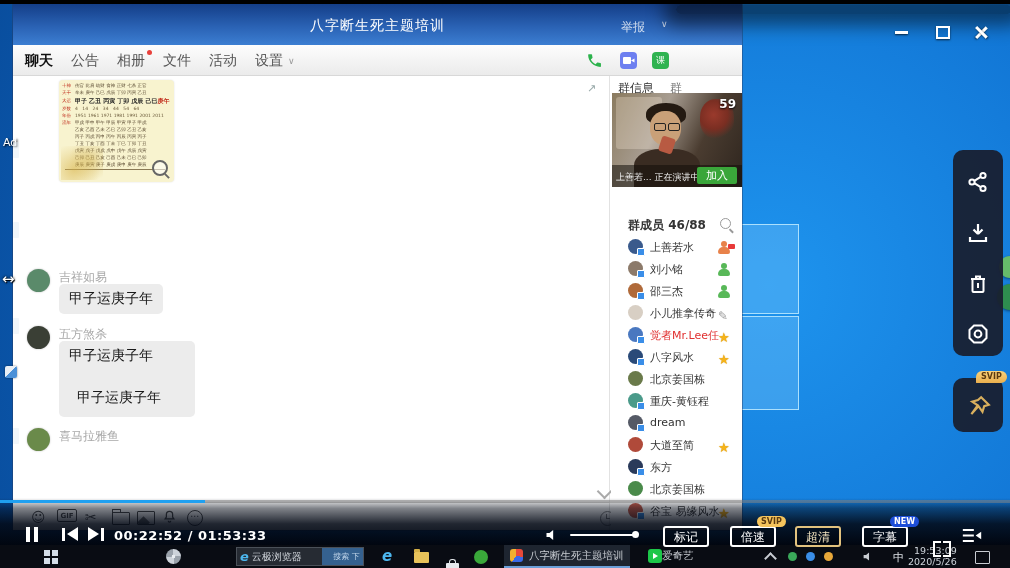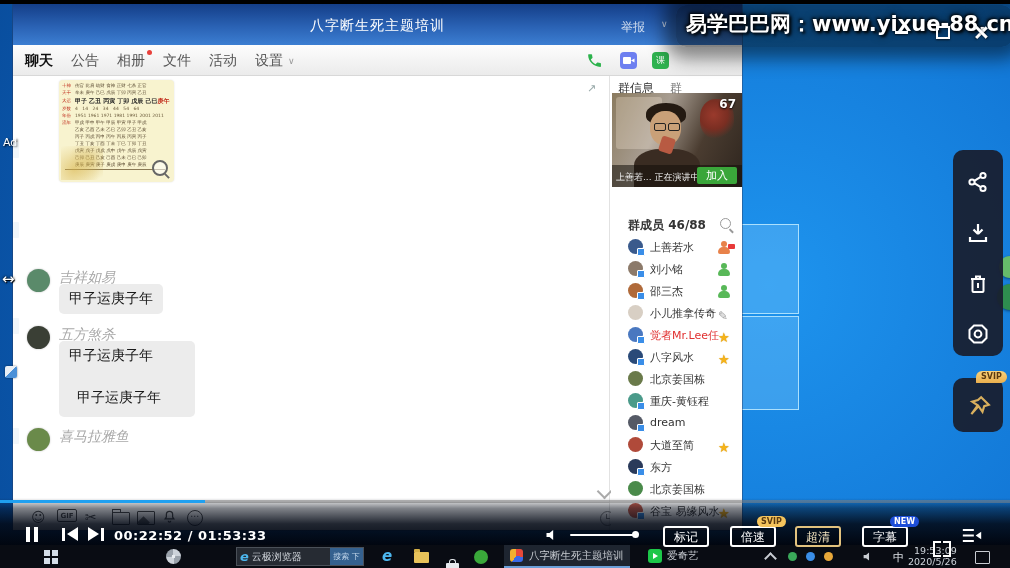--- a/index.html
+++ b/index.html
@@ -41,21 +41,21 @@
   .b-red{color:#c02818;font-size:6px;font-weight:bold;}
   .b-num .b-text{color:#6a5a3a;}
   .b-line{border-top:1px solid #8a7a55;width:100px;}
   .flourish{left:2px;bottom:2px;width:42px;height:34px;
     background:radial-gradient(circle at 30% 70%,#d8b44a99 0%,#d8b44a33 45%,transparent 70%),
                radial-gradient(circle at 70% 40%,#c8a43a66 0%,transparent 60%);}
   .magnifier{right:6px;bottom:6px;width:12px;height:12px;border:2px solid #666;border-radius:50%;background:rgba(255,255,255,.55);}
   .magnifier::after{content:"";position:absolute;right:-4px;bottom:-3px;width:6px;height:2px;background:#666;transform:rotate(45deg);}
   
   .msg-av{width:23px;height:23px;border-radius:50%;box-shadow:0 0 2px #0004;}
-  .msg-name{color:#a8a8a8;font-size:14px;font-style:italic;}
+  .msg-name{color:#a8a8a8;font-size:12px;}
   .bubble{background:#ececec;border-radius:5px;padding:6px 10px;font-size:14px;color:#1a1a1a;}
   .scroll-chev{width:9px;height:9px;border-right:2px solid #aaa;border-bottom:2px solid #aaa;transform:rotate(45deg);}
   .chat-divider{left:0;top:426px;width:595px;height:1px;background:#e5e5e5;}
   
   .tb-ico{top:433px;width:17px;height:16px;color:#4d4d4d;}
   .smiley{font-size:14px;line-height:16px;}
   .gif-box{border:1.2px solid #4d4d4d;border-radius:2px;font-size:7px;font-weight:bold;line-height:13px;text-align:center;width:20px;height:13px;box-sizing:border-box;}
   .scissors{font-size:14px;line-height:16px;}
   .folder-ico{width:16px;height:11px;border:1.4px solid #4d4d4d;border-radius:1px;margin-top:3px;position:relative;}
   .folder-ico::before{content:"";position:absolute;left:-1px;top:-4px;width:7px;height:3px;border:1.4px solid #4d4d4d;border-bottom:none;border-radius:1px 1px 0 0;}
@@ -146,21 +146,21 @@
   
   #taskbar{left:0;top:545px;width:1010px;height:23px;background:rgba(9,13,20,.96);z-index:2;}
   .start-grid{display:grid;grid-template-columns:6px 6px;grid-template-rows:6px 6px;gap:1.5px;}
   .start-grid i{background:#d4dde8;}
   .fan{width:15px;height:15px;background:
     radial-gradient(circle at 50% 50%, #e8ecf0 18%, transparent 19%),
     conic-gradient(#cdd3da 0 25%, #9aa2ab 0 50%, #cdd3da 0 75%, #9aa2ab 0 100%);border-radius:50%;}
   .searchbox{width:128px;height:19px;background:#262b33;border:1px solid #4a5058;box-sizing:border-box;display:flex;align-items:center;}
   .searchbox .e-ico{margin:0 3px;}
   .search-txt{font-size:10px;color:#cfd4da;white-space:nowrap;}
-  .search-blue{position:absolute;right:0;top:0;width:33px;height:17px;background:#35618f;color:#c2d6ea;font-size:8px;line-height:17px;text-align:center;white-space:nowrap;overflow:hidden;}
+  .search-blue{position:absolute;right:0;top:0;width:33px;height:17px;background:#35618f;color:#c2d6ea;font-size:8px;line-height:17px;text-align:center;white-space:nowrap;overflow:hidden;padding-left:8px;}
   .e-ico{color:#4db8f0;font-weight:bold;font-size:13px;font-style:italic;line-height:13px;}
   .tb-folder{width:15px;height:11px;background:#e8c35a;border-radius:1px;position:relative;}
   .tb-folder::before{content:"";position:absolute;left:0;top:-3px;width:6px;height:3px;background:#d4af46;border-radius:1px 1px 0 0;}
   .tb-bag{width:13px;height:12px;background:#e4e8ec;border-radius:1px;position:relative;}
   .tb-bag::before{content:"";position:absolute;left:3px;top:-4px;width:5px;height:4px;border:1.5px solid #e4e8ec;border-bottom:none;border-radius:3px 3px 0 0;}
   .tb-green{width:14px;height:14px;border-radius:50%;background:#3aa83a;}
   .task-win{height:23px;background:rgba(160,190,230,.14);border-bottom:2px solid #6a9fd8;box-sizing:border-box;display:flex;align-items:center;padding:0 6px;gap:6px;}
   .task-win .t-ico{width:13px;height:13px;border-radius:3px;background:conic-gradient(#e84a3a 0 30%,#3a6ae8 0 60%,#f0b030 0 100%);}
   .task-title{font-size:10.5px;color:#c8ccd2;white-space:nowrap;}
   .iqiyi-ico{width:14px;height:14px;border-radius:3px;background:#1cc749;position:relative;}
@@ -336,21 +336,21 @@
       <div id="thumb" class="abs">
         <div class="t-light abs"></div>
         <div class="t-flower abs"></div>
         <div class="t-hair abs"></div>
         <div class="t-face abs"></div>
         <div class="t-glass abs"></div>
         <div class="t-glass2 abs"></div>
         <div class="t-body abs"></div>
         <div class="t-hand abs"></div>
 
-        <div class="viewer abs" style="right:6px;top:4px;">67</div>
+        <div class="viewer abs" style="right:6px;top:4px;">59</div>
         <div class="live-bar abs">
           <div class="live-text abs" style="left:4px;top:6px;">上善若... 正在演讲中</div>
           <div class="join-btn abs" style="left:85px;top:2px;">加入</div>
         </div>
       </div>
 
       <div class="mem-header abs" style="left:17px;top:141px;">群成员 46/88</div>
       <div class="search-ico abs" style="left:109px;top:142px;"></div>
 
       <div class="m-row abs" style="top:162px;">
@@ -410,21 +410,20 @@
       </div>
       <div class="m-row abs" style="top:426px;">
         <span class="m-av" style="background: rgb(192, 90, 74);"></span>
         <span class="m-name">谷宝 易缘风水</span>
         <span class="badge star"></span>
       </div>
     </div>
   </div>
 
   <div id="watermark" class="abs">
-    <div>易学巴巴网：www.yixue-88.cn</div>
   </div>
 
   <div class="wc-min abs winctl" style="left:895px;top:31px;"></div>
   <div class="wc-max abs winctl" style="left:936px;top:26px;"></div>
   <div class="wc-close abs winctl" style="left:974px;top:25px;"></div>
 
 
   <div id="side-tools" class="abs">
     <div class="st-ico abs" style="top:20px;">
       <svg width="24" height="24" viewBox="0 0 24 24" fill="none" stroke="#fff" stroke-width="2">
@@ -515,21 +514,21 @@
       <span class="search-blue">搜索 下</span>
     </div>
     <span class="e-ico abs" style="left:382px;top:5px;font-size:15px;">e</span>
     <div class="tb-folder abs" style="left:414px;top:7px;"></div>
     <div class="tb-bag abs" style="left:446px;top:7px;"></div>
     <div class="tb-green abs" style="left:474px;top:5px;"></div>
     <div class="task-win abs" style="left:504px;top:0;">
       <span class="t-ico"></span>
       <span class="task-title">八字断生死主题培训</span>
     </div>
-    <div class="abs" style="left:648px;top:4px;display:flex;align-items:center;gap:5px;">
+    <div class="abs" style="left:648px;top:4px;display:flex;align-items:center;">
       <span class="iqiyi-ico"></span>
       <span class="task-title">爱奇艺</span>
     </div>
     <div class="tray-chev abs" style="left:766px;top:9px;"></div>
     <div class="tray-dot abs" style="left:788px;top:7px;background:#3aa85a;"></div>
     <div class="tray-dot abs" style="left:806px;top:7px;background:#3a8ee8;"></div>
     <div class="tray-dot abs" style="left:824px;top:7px;background:#e8a83a;"></div>
 
     <div class="abs" style="left:862px;top:5px;">
       <svg width="13" height="13" viewBox="0 0 24 24" fill="#c8ccd2">

